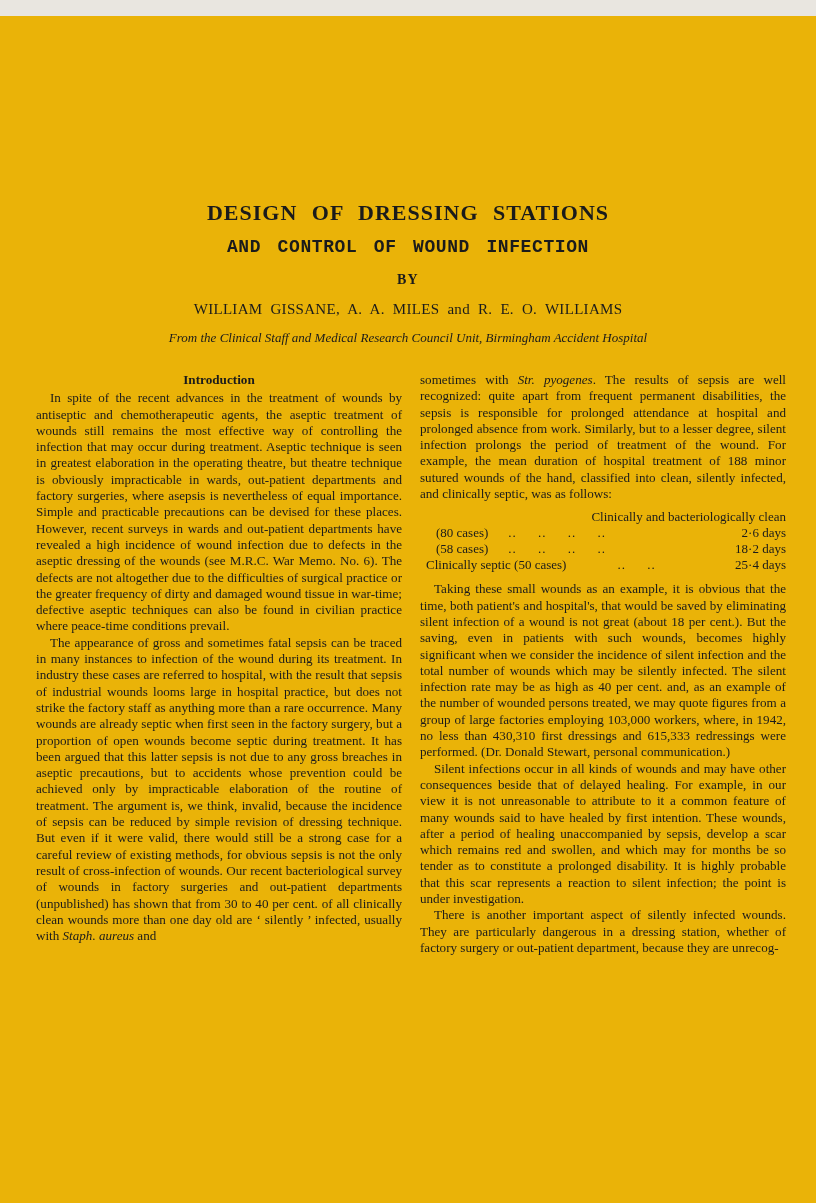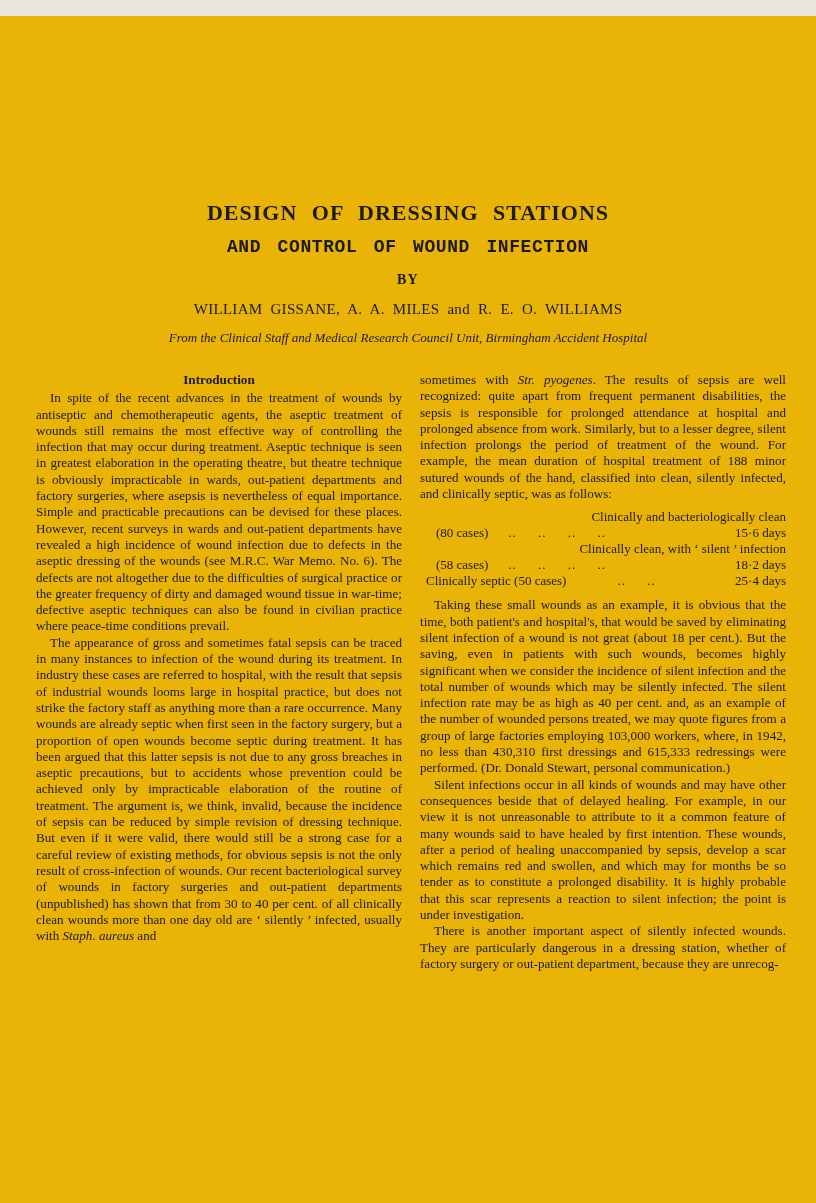--- a/index.html
+++ b/index.html
@@ -122,25 +122,24 @@
 
     <div class="col">
       <p class="para"><span>sometimes with </span><i>Str. pyogenes</i><span>.  The results of sepsis are well recognized: quite apart from frequent permanent disabilities, the sepsis is responsible for prolonged attendance at hospital and prolonged absence from work.  Similarly, but to a lesser degree, silent infection prolongs the period of treatment of the wound.  For example, the mean duration of hospital treatment of 188 minor sutured wounds of the hand, classified into clean, silently infected, and clinically septic, was as follows:</span></p>
 
       <div class="stat-table">
         <div class="trow">
           <div class="tline1">Clinically and bacteriologically clean</div>
           <div class="tline2">
             <span class="tl-label">(80 cases)</span>
             <span class="tl-dots">.. .. .. ..</span>
-            <span class="tl-value">15·6 days</span>
+            <span class="tl-value">2·6 days</span>
           </div>
         </div>
         <div class="trow">
-          <div class="tline1">Clinically clean, with ‘ silent ’ infection</div>
           <div class="tline2">
             <span class="tl-label">(58 cases)</span>
             <span class="tl-dots">.. .. .. ..</span>
             <span class="tl-value">18·2 days</span>
           </div>
         </div>
         <div class="trow">
           <div class="tline2" style="padding-left:0;gap:31px;">
             <span class="tl-label">Clinically septic (50 cases)</span>
             <span class="tl-dots">.. ..</span>

